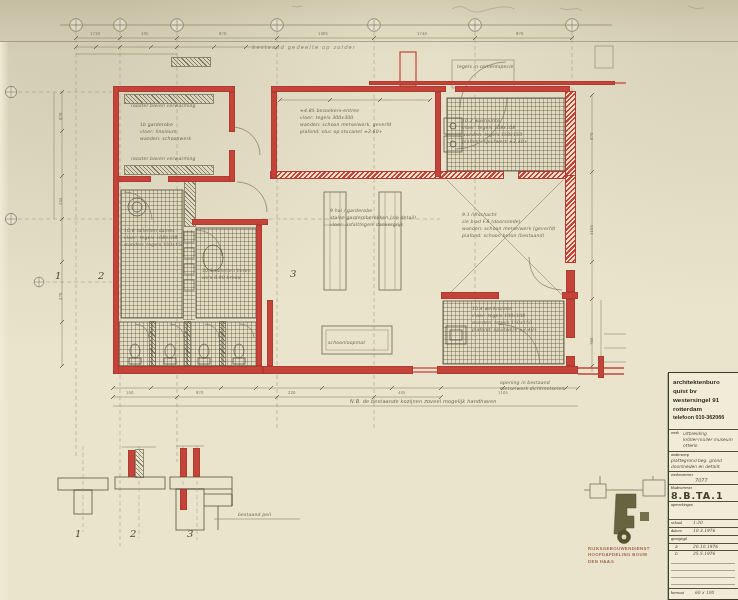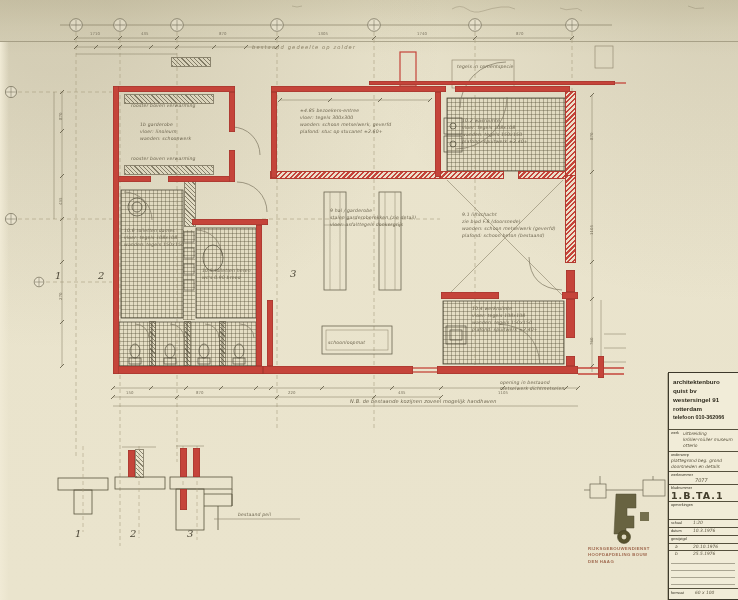--- a/index.html
+++ b/index.html
@@ -346,21 +346,21 @@
     <div class="tlab" style="left:2px;top:80px;">onderwerp</div>
     <div class="tval" style="left:2px;top:85px;">plattegrond beg. grond</div>
     <div class="tval" style="left:2px;top:91px;">doorsneden en details</div>
 
     <div class="row" style="top:98px;"></div>
     <div class="tlab" style="left:2px;top:100px;">werknummer</div>
     <div class="tval" style="left:26px;top:104px;font-size:5px;">7077</div>
 
     <div class="row" style="top:111px;"></div>
     <div class="tlab" style="left:2px;top:113px;">bladnummer</div>
-    <div class="blad" style="left:2px;top:117px;">1.B.TA.1</div>
+    <div class="blad" style="left:2px;top:117px;">8.B.TA.1</div>
 
     <div class="row" style="top:128px;"></div>
     <div class="tlab" style="left:2px;top:130px;">opmerkingen</div>
 
     <div class="row" style="top:146px;"></div>
     <div class="tlab" style="left:2px;top:148px;">schaal</div>
     <div class="tval" style="left:24px;top:147px;">1:20</div>
     <div class="row" style="top:154px;"></div>
     <div class="tlab" style="left:2px;top:156px;">datum</div>
     <div class="tval" style="left:24px;top:155px;">10.3.1976</div>

